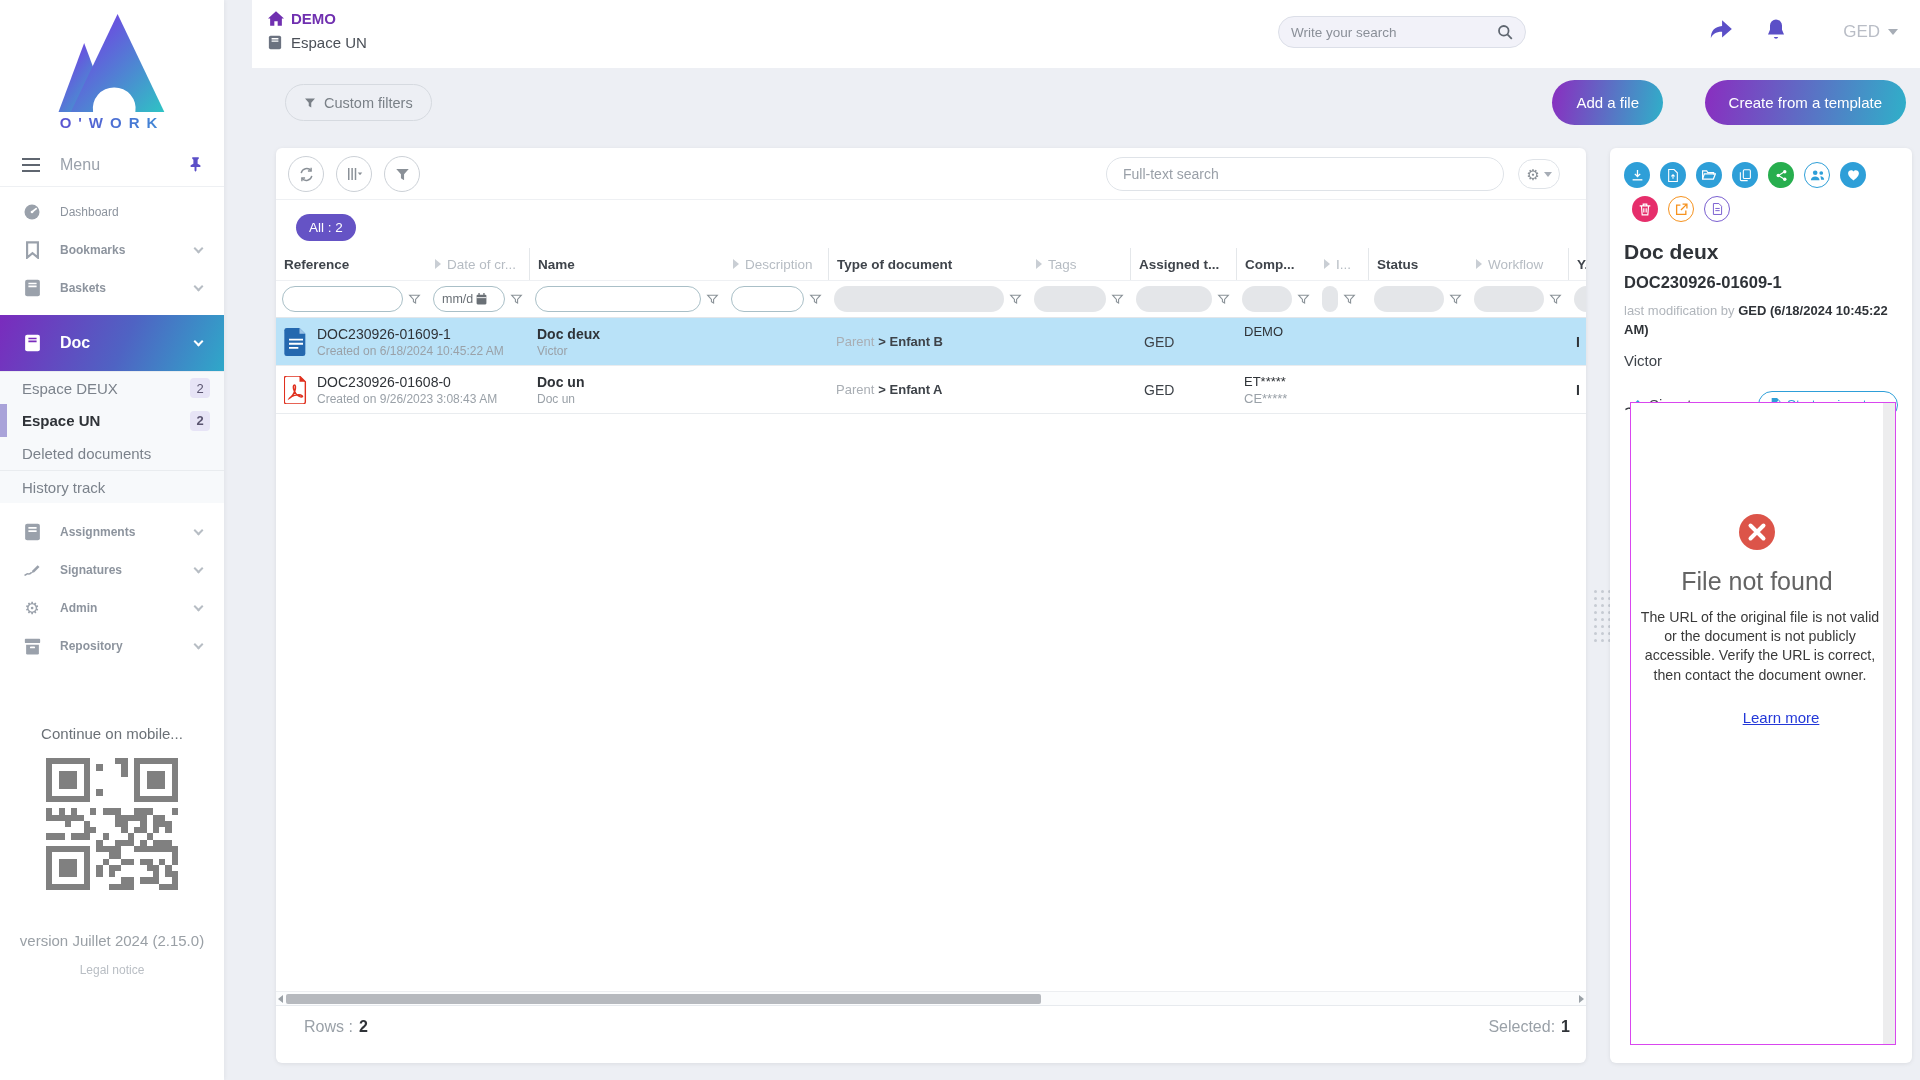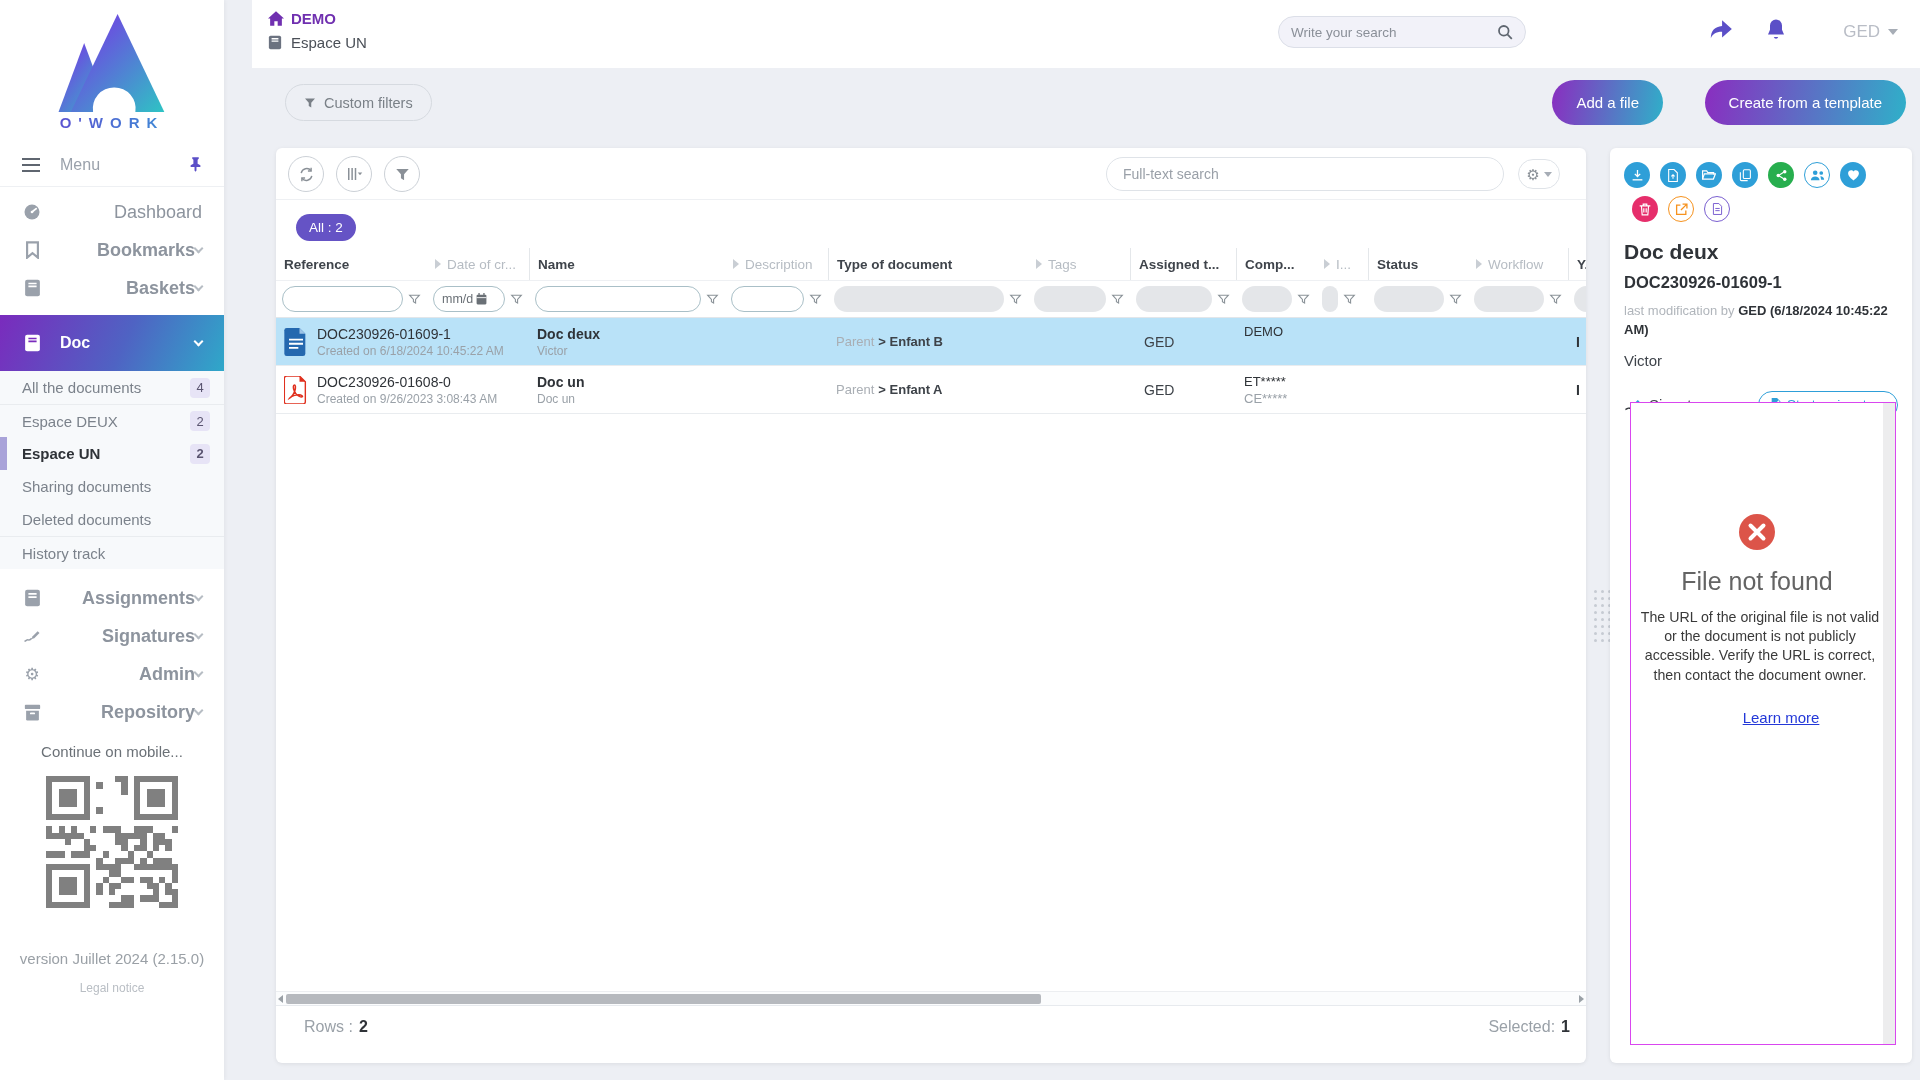--- a/index.html
+++ b/index.html
@@ -10,36 +10,36 @@
   
   .sidebar { position:absolute; left:0; top:0; width:224px; height:1080px; background:#fff; box-shadow:1px 0 4px rgba(0,0,0,.05); z-index:3; }
   .logo { padding:14px 0 4px; text-align:center; }
   .logo svg { margin:0 auto; }
   .logo-text { font-size:15px; font-weight:bold; letter-spacing:7px; background:linear-gradient(90deg,#6a34cf,#2fa8d8); -webkit-background-clip:text; background-clip:text; color:transparent; margin-top:2px; }
   .menu-row { display:flex; align-items:center; height:44px; padding:0 22px; color:#9aa1ab; border-bottom:1px solid #eef0f3; margin-top:8px; }
   .menu-row .ham { color:#5f6670; margin-right:20px; }
   .menu-row .lbl { font-size:16px; flex:1; }
   .nav-item { display:flex; align-items:center; height:38px; padding:0 22px; color:#8d949e; cursor:pointer; }
   .nav-item .nico { width:20px; margin-right:18px; color:#9aa1ab; display:flex; justify-content:center; }
-  .nav-item .nlbl { font-size:18px; flex:1;text-align:right; }
+  .nav-item .nlbl { font-size:12px; flex:1; }
   .nav-item.bold .nlbl { font-weight:bold; }
   .chev { display:inline-block; width:7px; height:7px; border-right:2px solid #b7bdc4; border-bottom:2px solid #b7bdc4; transform:rotate(45deg); margin-top:-3px; }
   .nav-doc { display:flex; align-items:center; height:56px; padding:0 22px; background:linear-gradient(115deg,#7a2bbd 0%,#4f63c3 55%,#2fa8c9 100%); color:#fff; cursor:pointer; margin-top:8px; }
   .nav-doc .nico { width:20px; margin-right:18px; color:#fff; display:flex; justify-content:center; }
   .nav-doc .nlbl { font-size:16px; font-weight:bold; flex:1; }
   .nav-doc .chev { border-color:#fff; }
   .submenu { background:#f7f9fb; }
   .sub-item { display:flex; align-items:center; height:33px; padding:0 14px 0 22px; font-size:15px; color:#7b828b; cursor:pointer; position:relative; }
   .sub-item.sep { border-top:1px solid #e9ecef; }
   .sub-item.active { font-weight:bold; color:#2f3338; }
   .sub-item.active::before { content:""; position:absolute; left:0; top:0; bottom:0; width:7px; background:#a9a3d9; }
   .sub-item .slbl { flex:1; }
   .badge { background:#e7e4f6; color:#5a5470; font-size:13px; border-radius:4px; min-width:20px; height:20px; display:flex; align-items:center; justify-content:center; padding:0 4px; }
   .mobile-block { position:absolute; left:0; right:0; top:725px; text-align:center; }
-  .mobile-hint { font-size:15px; color:#6b7177;margin-top:18px; }
+  .mobile-hint { font-size:15px; color:#6b7177; }
   .qr { width:132px; height:132px; margin:16px auto 0; display:grid; background:#fff; }
   .qr div.on { background:#808080; }
   .version { font-size:15px; color:#9aa0a6; margin-top:42px; }
   .legal { font-size:12px; color:#b9bec4; margin-top:14px; display:inline-block; text-decoration:none; }
 
   
   .topbar { position:absolute; left:252px; top:0; right:0; height:68px; background:#fff; z-index:2; }
   .crumbs { position:absolute; left:16px; top:10px; }
   .crumb1 { display:flex; align-items:center; gap:7px; color:#7030b0; font-weight:bold; font-size:15px; }
   .crumb2 { display:flex; align-items:center; gap:9px; color:#4a4f57; font-size:15px; margin-top:7px; }
@@ -203,34 +203,27 @@
       <svg width="17" height="18" viewBox="0 0 20 22" fill="currentColor">
           <rect x="1" y="1" width="18" height="20" rx="2.5"></rect>
           <path d="M5 5.5h10M5 9h10" stroke="#7a2bbd" stroke-width="2"></path>
         </svg>
     </span>
     <span class="nlbl">Doc</span>
     <span class="chev"></span>
   </div>
 
   <div class="submenu">
-    <div class="sub-item">
-      <span class="slbl">All the documents</span>
-      <span class="badge">4</span>
-    </div>
     <div class="sub-item sep">
       <span class="slbl">Espace DEUX</span>
       <span class="badge">2</span>
     </div>
     <div class="sub-item active">
       <span class="slbl">Espace UN</span>
       <span class="badge">2</span>
-    </div>
-    <div class="sub-item">
-      <span class="slbl">Sharing documents</span>
     </div>
     <div class="sub-item">
       <span class="slbl">Deleted documents</span>
     </div>
     <div class="sub-item sep">
       <span class="slbl">History track</span>
     </div>
   </div>
 
   <div class="nav-item bold" style="margin-top:10px">

